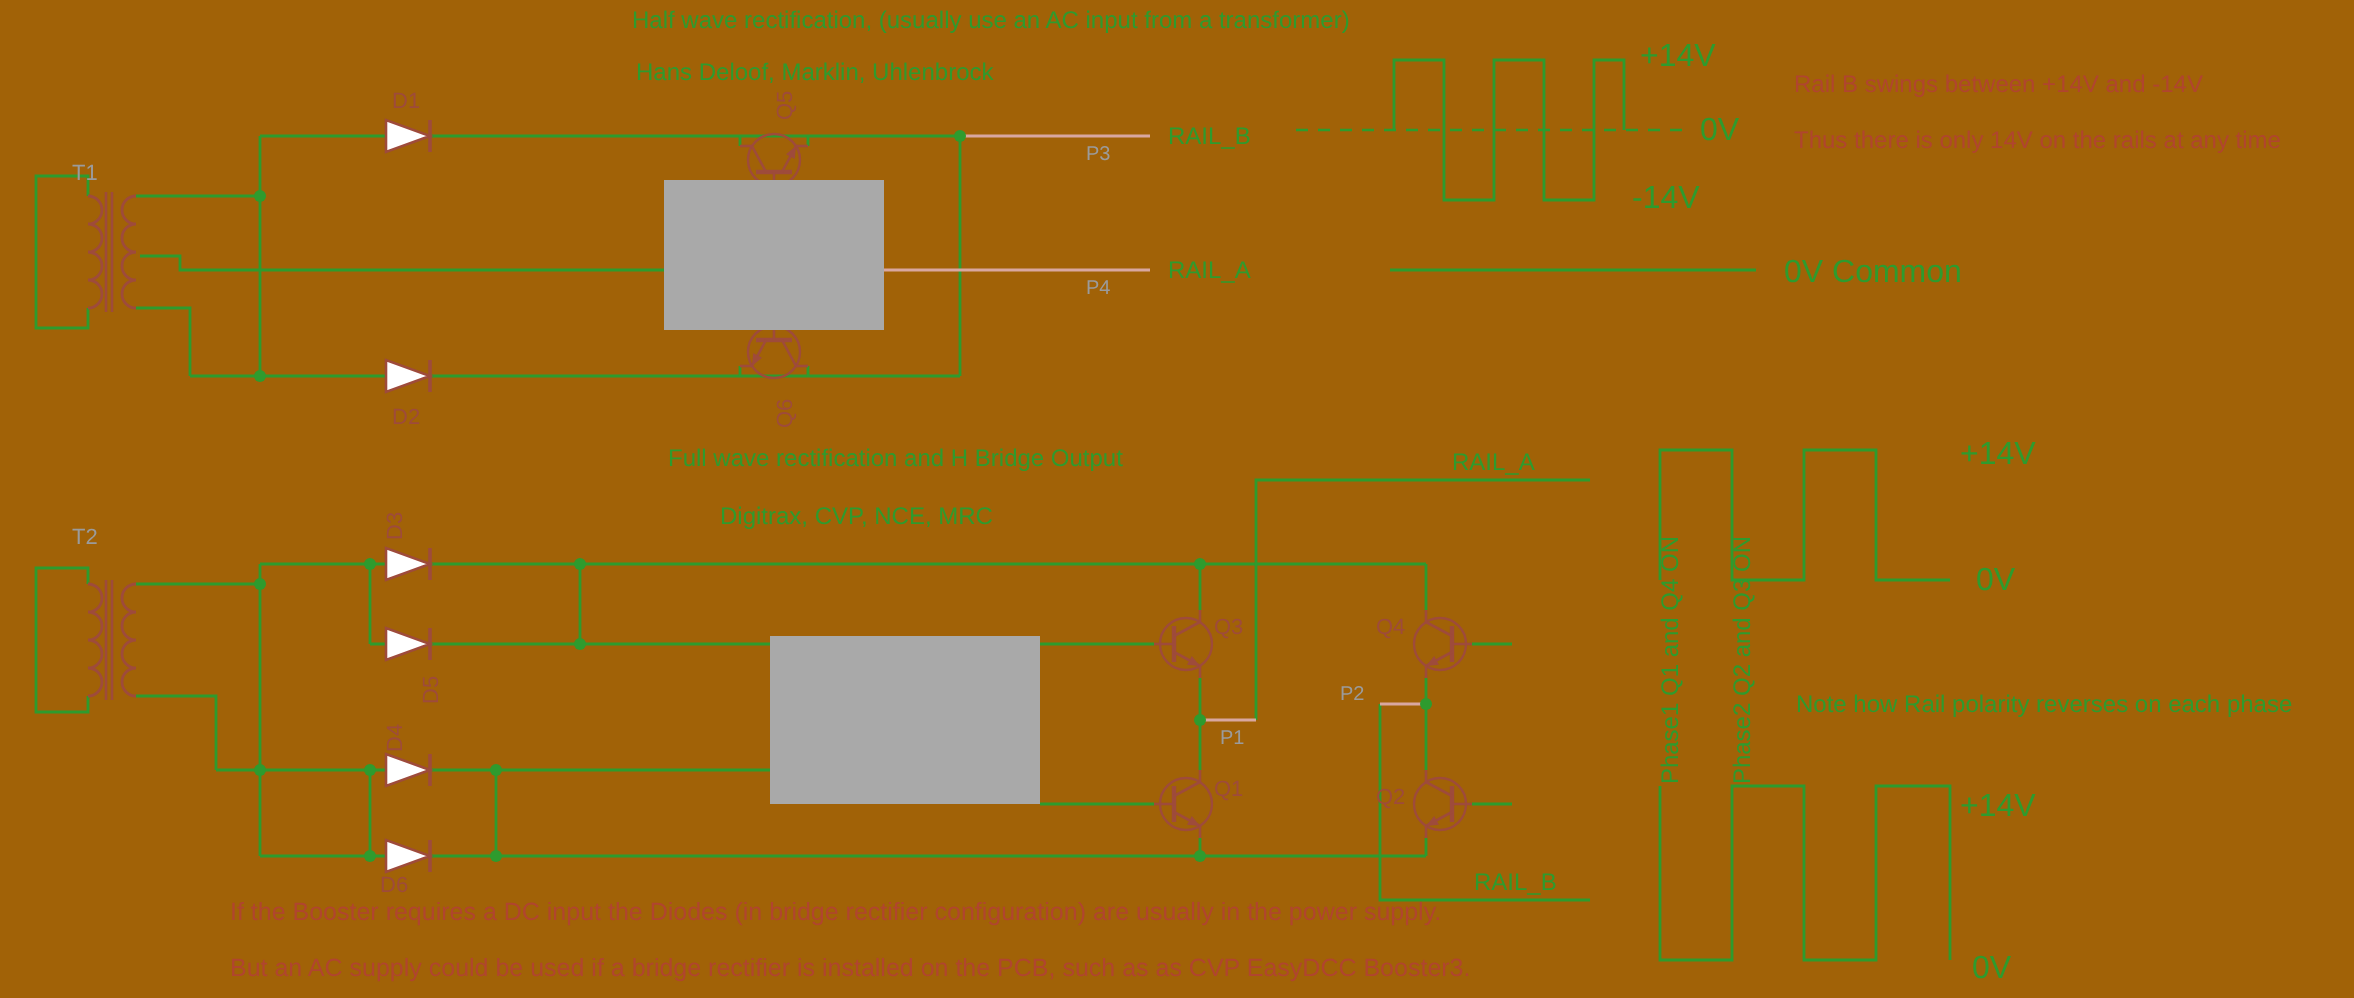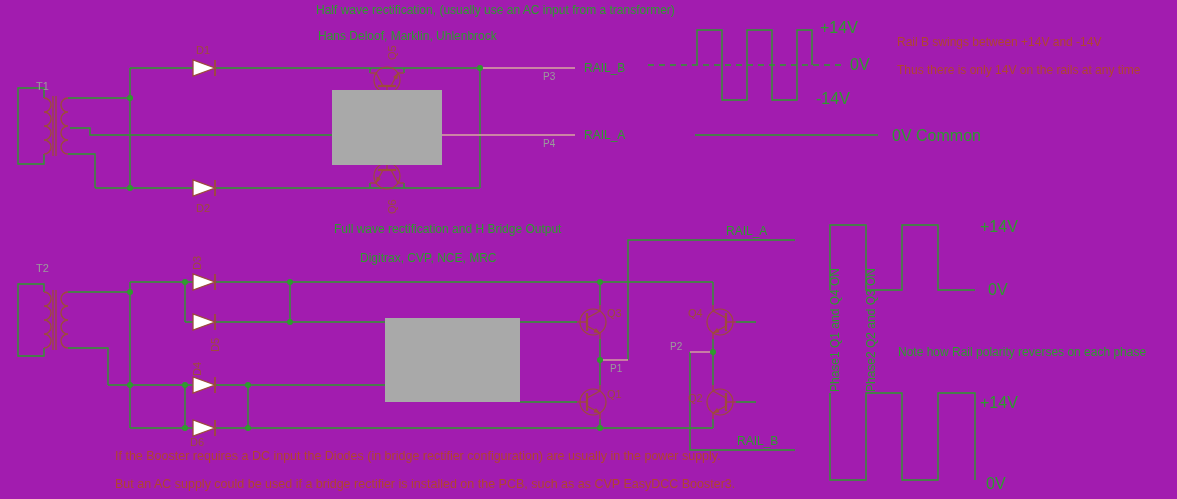--- a/index.html
+++ b/index.html
@@ -1,16 +1,16 @@
 <!DOCTYPE html>
 <html><head>
 <meta charset="utf-8">
 <style>
   html,body{margin:0;padding:0;background:#ffffff;}
-  .page{width:1177px;height:499px;position:relative;background:#a21caf;overflow:hidden;}
+  .page{width:1177px;height:499px;position:relative;background:#a16207;overflow:hidden;}
   svg text{font-family:"Liberation Sans","DejaVu Sans",sans-serif;}
   .t-green12{fill:#2e9b2e;font-size:12px;}
   .t-green16{fill:#2e9b2e;font-size:16px;}
   .t-red11{fill:#9e4b3b;font-size:11px;}
   .t-gray10{fill:#9b9b9b;font-size:10px;}
   .t-gray11{fill:#9b9b9b;font-size:11px;}
   .t-note{fill:#b0452f;font-size:12px;}
   .t-foot{fill:#b0452f;font-size:12.5px;}
   .wire{stroke:#2e9b2e;stroke-width:1.4;fill:none;}
   .wire-dash{stroke:#2e9b2e;stroke-width:1.3;fill:none;stroke-dasharray:6 5;}

